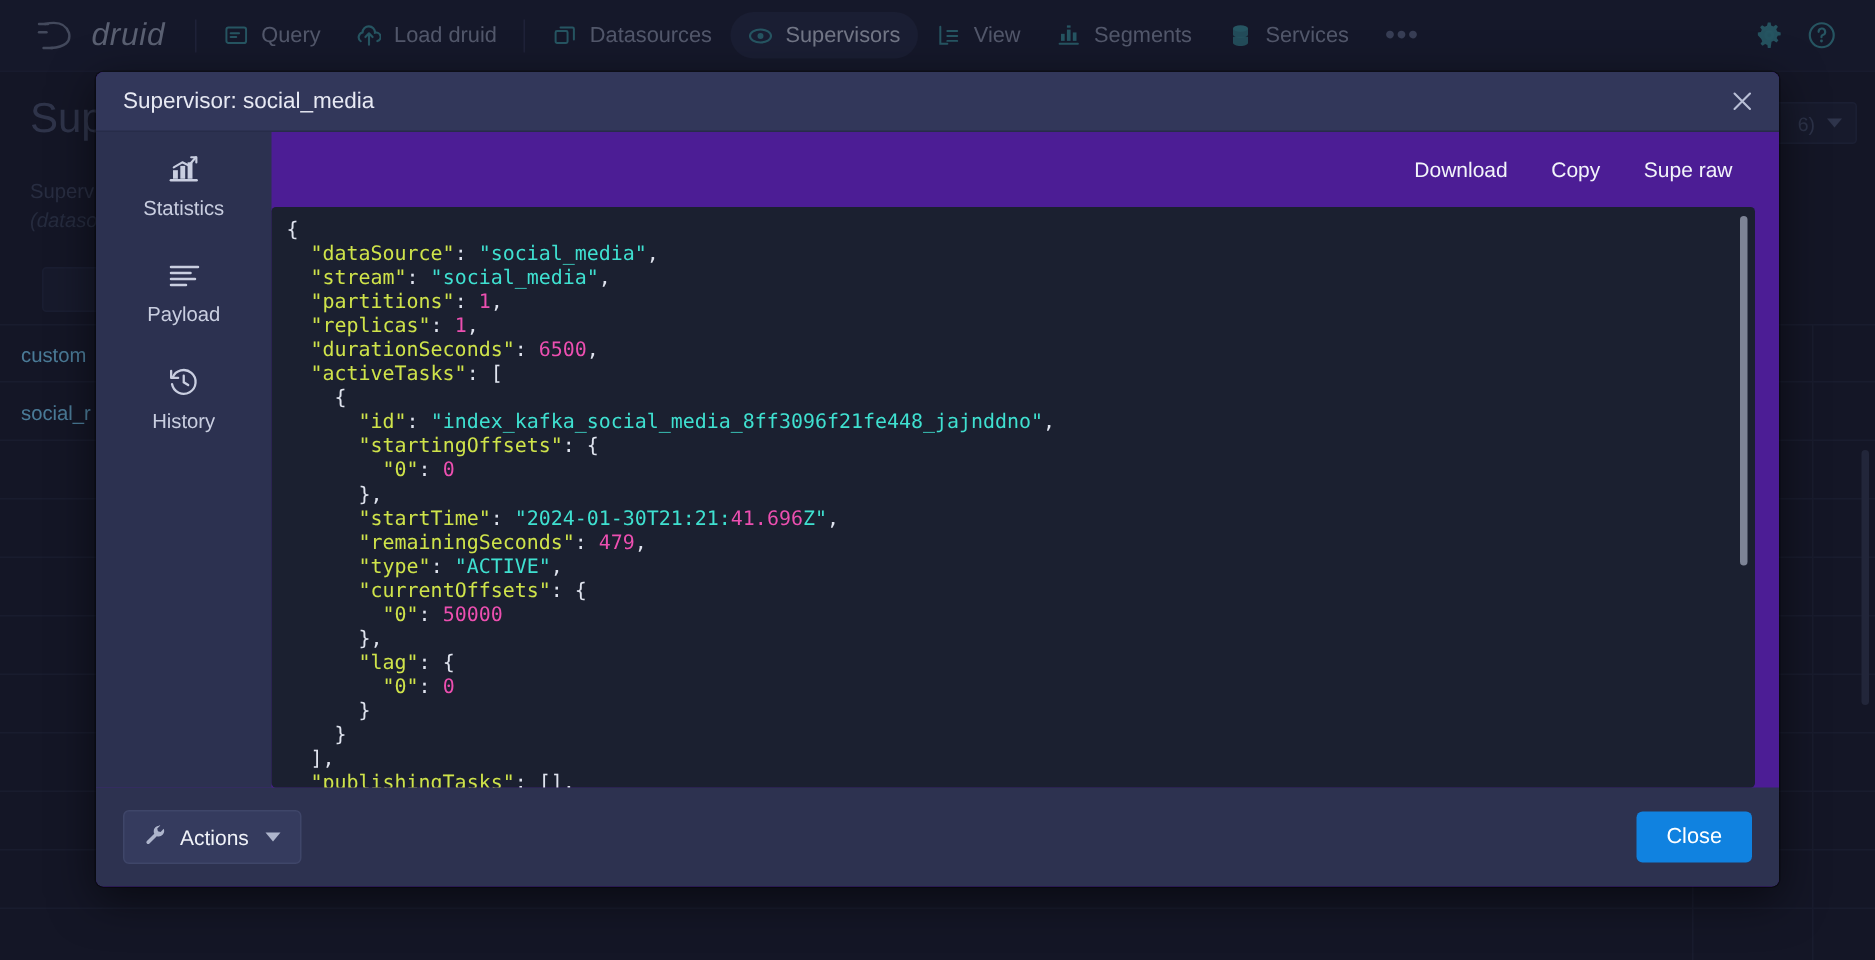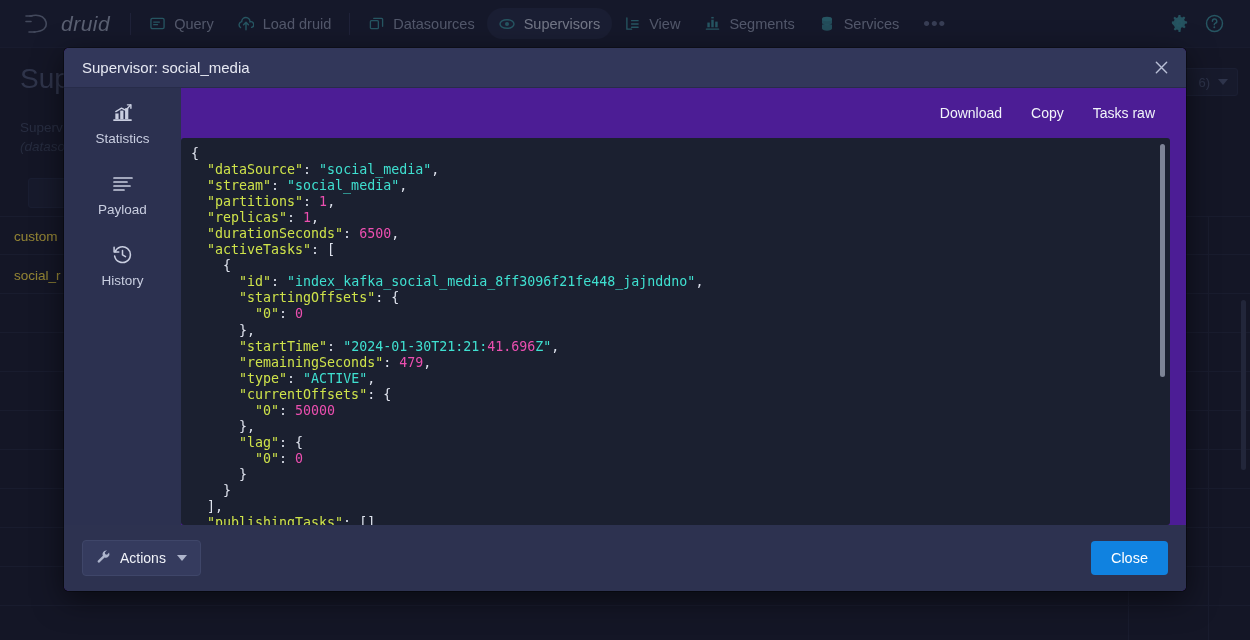--- a/index.html
+++ b/index.html
@@ -38,21 +38,21 @@
   .pg-title { position: absolute; left: 20px; top: 63px; font-size: 28px; color: #4b5370; }
   .pg-sub1 { position: absolute; left: 20px; top: 120px; font-size: 13.5px; color: #3e465f; }
   .pg-sub2 { position: absolute; left: 20px; top: 139px; font-size: 13.5px; color: #3a4259; font-style: italic; }
   .pg-field { position: absolute; left: 28px; top: 178px; width: 150px; height: 30px;
               background: #20243a; border: 1px solid #262b44; border-radius: 3px; }
   .pg-selector { position: absolute; right: 12px; top: 68px; width: 80px; height: 28px;
                  background: #20243a; border: 1px solid #272c46; border-radius: 3px;
                  display: flex; align-items: center; justify-content: flex-end; gap: 8px;
                  padding-right: 9px; color: #464f6c; font-size: 13px; }
   .pg-caret { width: 0; height: 0; border-left: 5px solid transparent; border-right: 5px solid transparent; border-top: 6px solid #4a5271; }
-  .pg-row { position: absolute; left: 14px; font-size: 13.5px; color: #fde047; }
+  .pg-row { position: absolute; left: 14px; font-size: 13.5px; color: #7dd3fc; }
   .pg-row.r1 { top: 229px; }
   .pg-row.r2 { top: 268px; text-align: right; }
   .pg-grid { position: absolute; left: 0; right: 0; top: 216px; bottom: 0; }
   .pg-hline { position: absolute; left: 0; right: 0; height: 1px; background: #23273d; }
   .pg-vline { position: absolute; top: 0; bottom: 0; width: 1px; background: #23273d; }
   .pg-scroll-v { position: absolute; right: 4px; top: 300px; width: 5px; height: 170px; background: #343a52; border-radius: 3px; }
 
   
   #backdrop { position: absolute; inset: 0; background: rgba(14,16,28,0.45); }
   #modal {
@@ -308,21 +308,21 @@
             </svg>
         </span>
         <span>History</span>
       </div>
     </div>
 
     <div class="content">
       <div class="tools">
         <div class="tool-btn">Download</div>
         <div class="tool-btn">Copy</div>
-        <div class="tool-btn">Tasks raw</div>
+        <div class="tool-btn">Supe raw</div>
       </div>
 
       <div class="code-wrap">
         <pre class="code" id="code-pre"><span class="p">{</span>
 <span class="p">  </span><span class="k">"dataSource"</span><span class="p">: </span><span class="s">"social_media"</span><span class="p">,</span>
 <span class="p">  </span><span class="k">"stream"</span><span class="p">: </span><span class="s">"social_media"</span><span class="p">,</span>
 <span class="p">  </span><span class="k">"partitions"</span><span class="p">: </span><span class="n">1</span><span class="p">,</span>
 <span class="p">  </span><span class="k">"replicas"</span><span class="p">: </span><span class="n">1</span><span class="p">,</span>
 <span class="p">  </span><span class="k">"durationSeconds"</span><span class="p">: </span><span class="n">6500</span><span class="p">,</span>
 <span class="p">  </span><span class="k">"activeTasks"</span><span class="p">: </span><span class="p">[</span>

